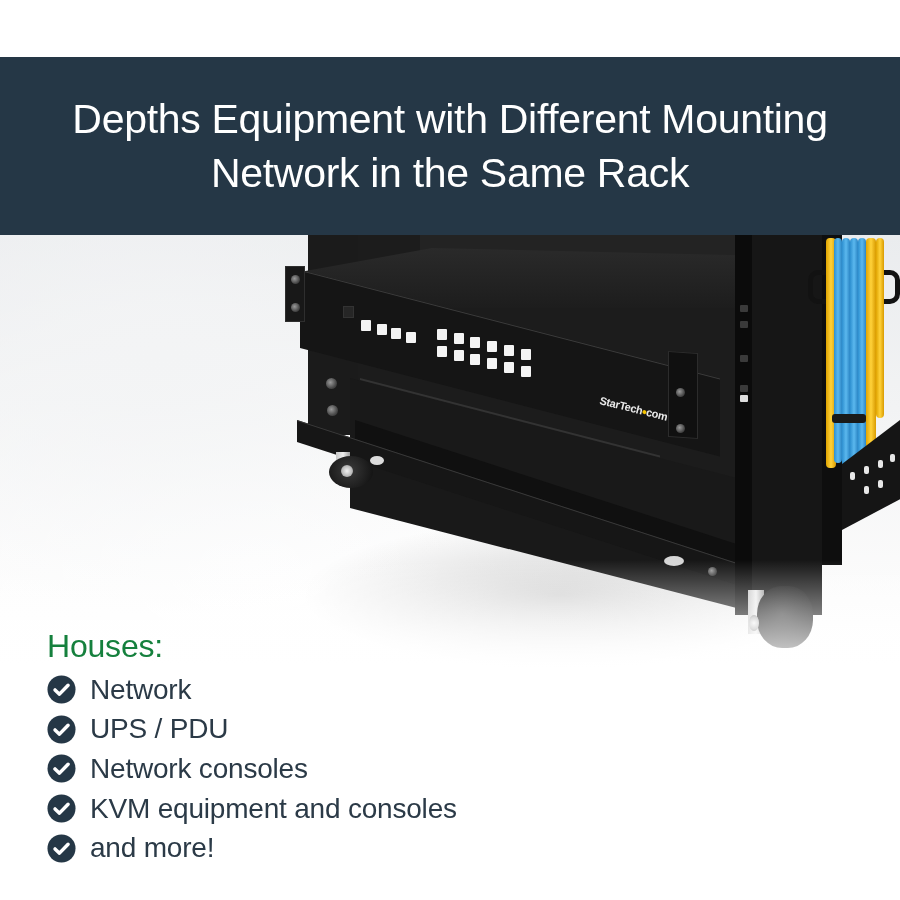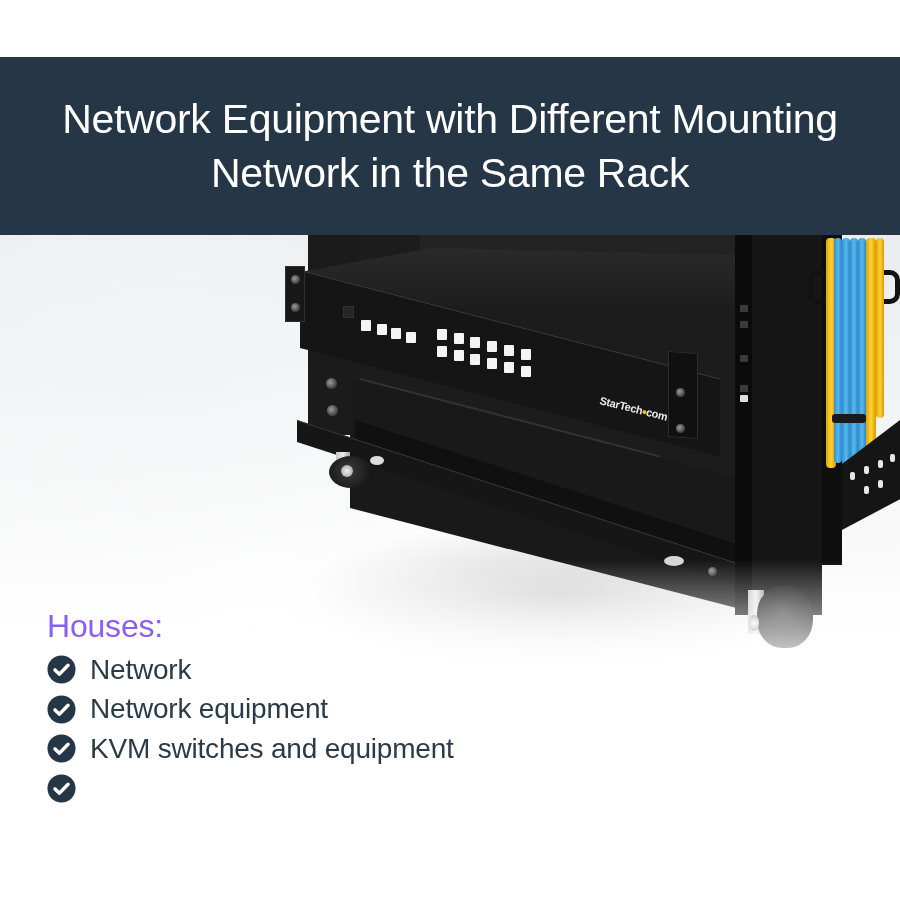--- a/index.html
+++ b/index.html
@@ -88,21 +88,21 @@
   .cable { position: absolute; border-radius: 4px; }
   .cable-blue { background: linear-gradient(90deg, #2d8fd0, #5bb8ee, #2b86c6); }
   .cable-yellow { background: linear-gradient(90deg, #e0a400, #ffd23a, #d99b00); }
   .cable-tie { position: absolute; background: #1a1a1a; border-radius: 3px; }
   .cable-hook { position: absolute; border: 5px solid #121212; border-radius: 10px; }
   .side-rail { position: absolute; left: 842px; top: 420px; width: 58px; height: 110px; background: #151515; clip-path: polygon(0 40%, 100% 0, 100% 72%, 0 100%); }
   .side-hole { position: absolute; width: 5px; height: 8px; background: #e7e7e7; border-radius: 2px; }
 
   
   .houses { position: absolute; left: 47px; top: 606px; }
-  .houses-title { color: #8b5cf6; font-size: 32px; line-height: 40px; font-weight: 400; letter-spacing: -0.2px; }
+  .houses-title { color: #15803d; font-size: 32px; line-height: 40px; font-weight: 400; letter-spacing: -0.2px; margin-top: 20px; }
   .houses-list { list-style: none; margin-top: 4px; }
   .houses-item { display: flex; align-items: center; height: 39.6px; }
   .check-icon { width: 29px; height: 29px; margin-right: 14px; flex: 0 0 29px; }
   .houses-item-label { color: #2b3a47; font-size: 28px; font-weight: 400; letter-spacing: -0.2px; white-space: nowrap; }
 </style>
 </head>
 <body>
 
 <div class="canvas">
 
@@ -191,50 +191,58 @@
     <div class="caster-hub" style="left:341px;top:465px;width:12px;height:12px;"></div>
 
     <div class="caster-fork" style="left:748px;top:590px;width:16px;height:44px;"></div>
     <div class="caster-wheel" style="left:757px;top:586px;width:56px;height:62px;border-radius:45%;"></div>
     <div class="caster-hub" style="left:749px;top:615px;width:10px;height:16px;"></div>
   </div>
 
   <div class="photo-fade"></div>
 
   <div class="banner">
-    <div class="banner-line">Network Equipment with Different Mounting</div>
+    <div class="banner-line">Depths Equipment with Different Mounting</div>
     <div class="banner-line">Network in the Same Rack</div>
   </div>
 
   <div class="houses">
     <div class="houses-title">Houses:</div>
     <ul class="houses-list">
       <li class="houses-item">
         <svg class="check-icon" viewBox="0 0 30 30">
             <circle cx="15" cy="15" r="14.5" fill="#253746"></circle>
             <path d="M8.3 15.4 L12.9 19.8 L21.8 10.6" fill="none" stroke="#ffffff" stroke-width="3.6" stroke-linecap="round" stroke-linejoin="round"></path>
           </svg>
         <span class="houses-item-label">Network</span>
       </li>
       <li class="houses-item">
         <svg class="check-icon" viewBox="0 0 30 30">
             <circle cx="15" cy="15" r="14.5" fill="#253746"></circle>
             <path d="M8.3 15.4 L12.9 19.8 L21.8 10.6" fill="none" stroke="#ffffff" stroke-width="3.6" stroke-linecap="round" stroke-linejoin="round"></path>
           </svg>
-        <span class="houses-item-label">Network equipment</span>
-      </li>
-      <li class="houses-item">
-        <svg class="check-icon" viewBox="0 0 30 30">
-            <circle cx="15" cy="15" r="14.5" fill="#253746"></circle>
-            <path d="M8.3 15.4 L12.9 19.8 L21.8 10.6" fill="none" stroke="#ffffff" stroke-width="3.6" stroke-linecap="round" stroke-linejoin="round"></path>
-          </svg>
-        <span class="houses-item-label">KVM switches and equipment</span>
-      </li>
-      <li class="houses-item">
-        <svg class="check-icon" viewBox="0 0 30 30">
-            <circle cx="15" cy="15" r="14.5" fill="#253746"></circle>
-            <path d="M8.3 15.4 L12.9 19.8 L21.8 10.6" fill="none" stroke="#ffffff" stroke-width="3.6" stroke-linecap="round" stroke-linejoin="round"></path>
-          </svg>
+        <span class="houses-item-label">UPS / PDU</span>
+      </li>
+      <li class="houses-item">
+        <svg class="check-icon" viewBox="0 0 30 30">
+            <circle cx="15" cy="15" r="14.5" fill="#253746"></circle>
+            <path d="M8.3 15.4 L12.9 19.8 L21.8 10.6" fill="none" stroke="#ffffff" stroke-width="3.6" stroke-linecap="round" stroke-linejoin="round"></path>
+          </svg>
+        <span class="houses-item-label">Network consoles</span>
+      </li>
+      <li class="houses-item">
+        <svg class="check-icon" viewBox="0 0 30 30">
+            <circle cx="15" cy="15" r="14.5" fill="#253746"></circle>
+            <path d="M8.3 15.4 L12.9 19.8 L21.8 10.6" fill="none" stroke="#ffffff" stroke-width="3.6" stroke-linecap="round" stroke-linejoin="round"></path>
+          </svg>
+        <span class="houses-item-label">KVM equipment and consoles</span>
+      </li>
+      <li class="houses-item">
+        <svg class="check-icon" viewBox="0 0 30 30">
+            <circle cx="15" cy="15" r="14.5" fill="#253746"></circle>
+            <path d="M8.3 15.4 L12.9 19.8 L21.8 10.6" fill="none" stroke="#ffffff" stroke-width="3.6" stroke-linecap="round" stroke-linejoin="round"></path>
+          </svg>
+        <span class="houses-item-label">and more!</span>
       </li>
     </ul>
   </div>
 
 </div>
 
 </body></html>

